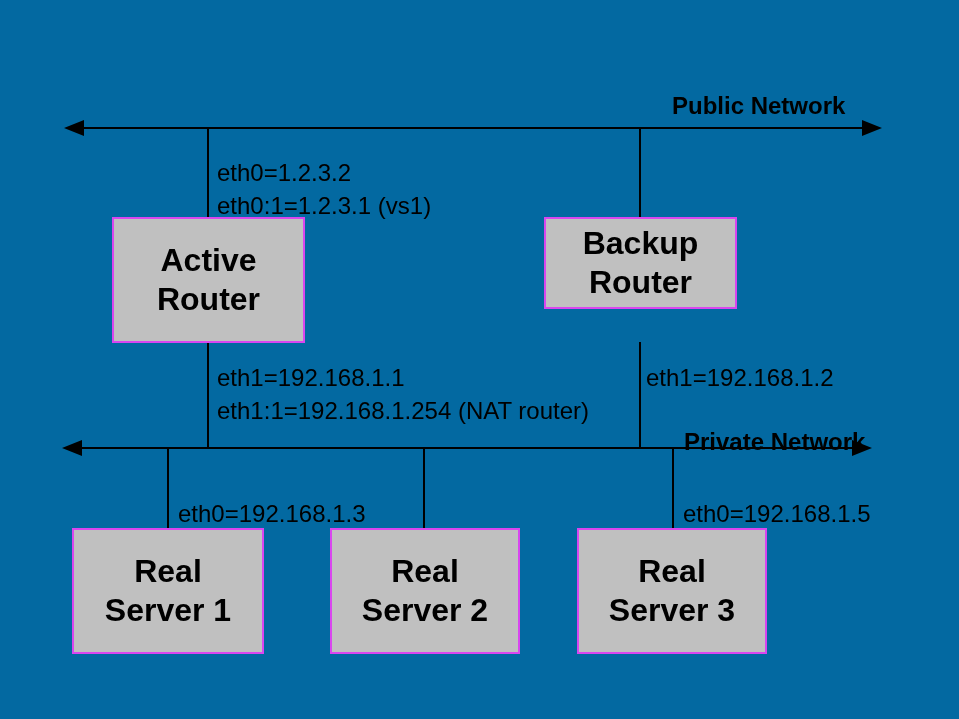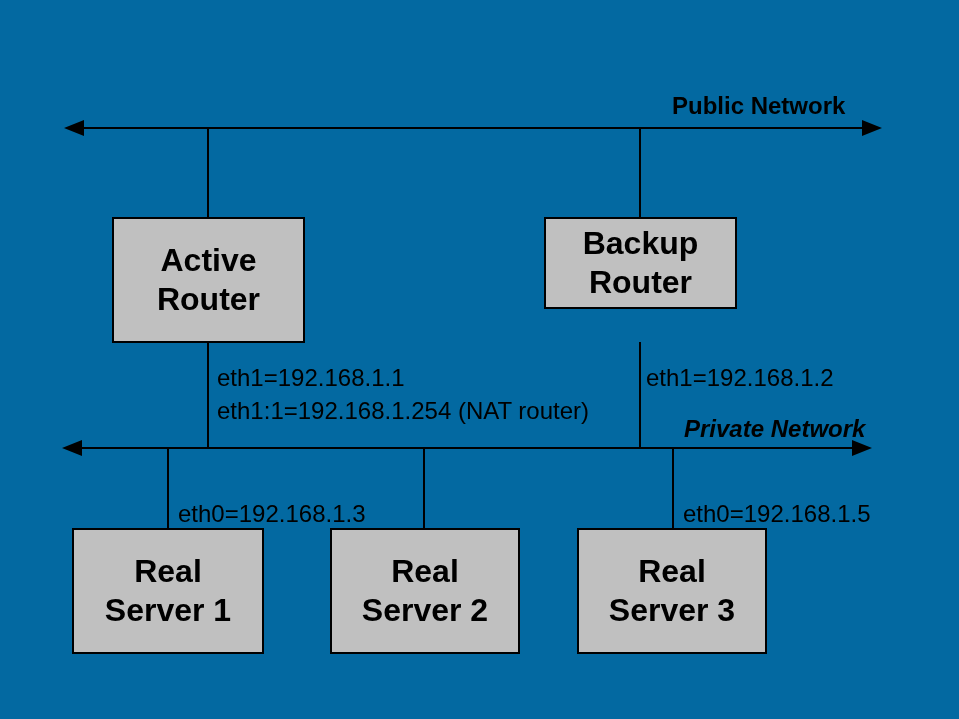--- a/index.html
+++ b/index.html
@@ -45,21 +45,21 @@
   .iface {
     position: absolute;
     font-size: 24px;
     line-height: 33px;
     white-space: pre-line;
   }
   .node-box {
     position: absolute;
     box-sizing: border-box;
     background: #c0c0c0;
-    border: 2px solid #000000;
+    border: 2px solid #d946ef;
     display: flex;
     align-items: center;
     justify-content: center;
     text-align: center;
   }
   .node-label {
     font-size: 32px;
     font-weight: bold;
     line-height: 39px;
     white-space: pre-line;
@@ -69,34 +69,36 @@
 <body>
 
 <div class="canvas">
 
   <div class="net-label" style="left:672px; top:94px;">Public Network</div>
 
   <div class="hline" style="left:78px; top:127px; width:790px;"></div>
   <div class="arrow left" style="left:64px; top:120px;"></div>
   <div class="arrow right" style="left:862px; top:120px;"></div>
 
-  <div class="net-label" style="left:684px; top:417px;font-style:italic;">Private Network</div>
+  <div class="net-label" style="left:684px; top:430px;">Private Network</div>
 
   <div class="hline" style="left:76px; top:447px; width:778px;"></div>
   <div class="arrow left" style="left:62px; top:440px;"></div>
   <div class="arrow right" style="left:852px; top:440px;"></div>
 
   <div class="vline" style="left:207px; top:128px; height:90px;"></div>
   <div class="vline" style="left:639px; top:128px; height:90px;"></div>
   <div class="vline" style="left:207px; top:342px; height:106px;"></div>
   <div class="vline" style="left:639px; top:342px; height:106px;"></div>
   <div class="vline" style="left:167px; top:448px; height:81px;"></div>
   <div class="vline" style="left:423px; top:448px; height:81px;"></div>
   <div class="vline" style="left:672px; top:448px; height:81px;"></div>
 
+  <div class="iface" style="left:217px; top:156px;">eth0=1.2.3.2
+eth0:1=1.2.3.1 (vs1)</div>
 
 
   <div class="iface" style="left:217px; top:361px;">eth1=192.168.1.1
 eth1:1=192.168.1.254 (NAT router)</div>
 
   <div class="iface" style="left:646px; top:361px;">eth1=192.168.1.2</div>
 
   <div class="iface" style="left:178px; top:497px;">eth0=192.168.1.3</div>
 
 

